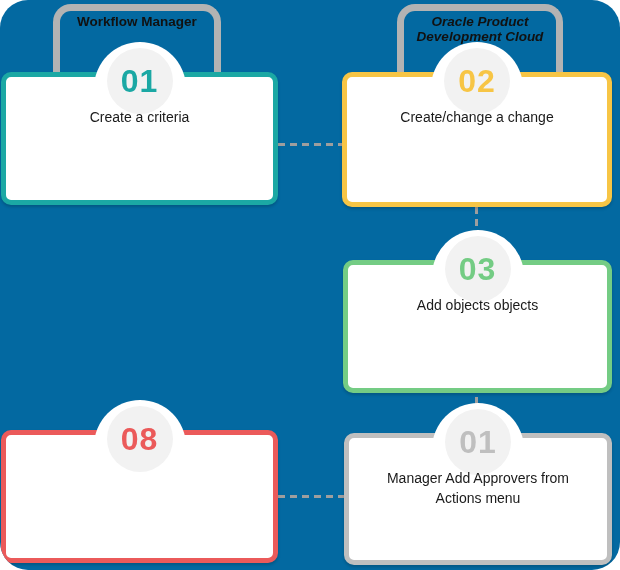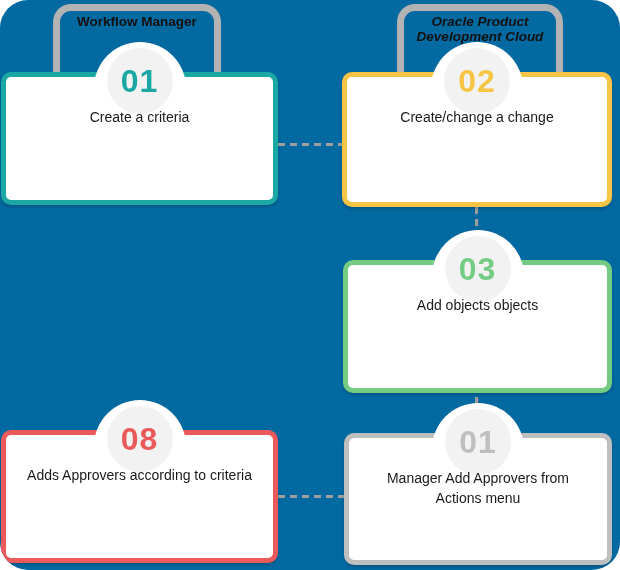--- a/index.html
+++ b/index.html
@@ -92,16 +92,15 @@
 
   <div class="step-box" id="step-4" style="--c: #BFBFBF;">
     <div class="cloud"></div>
     <div class="badge">01</div>
     <div class="step-label">Manager Add Approvers from Actions menu</div>
   </div>
 
   <div class="step-box" id="step-5" style="--c: #EB5A5A;">
     <div class="cloud"></div>
     <div class="badge">08</div>
-    <div class="step-label">Adds Approvers according to criteria</div>
   </div>
 
 </div>
 
 </body></html>

